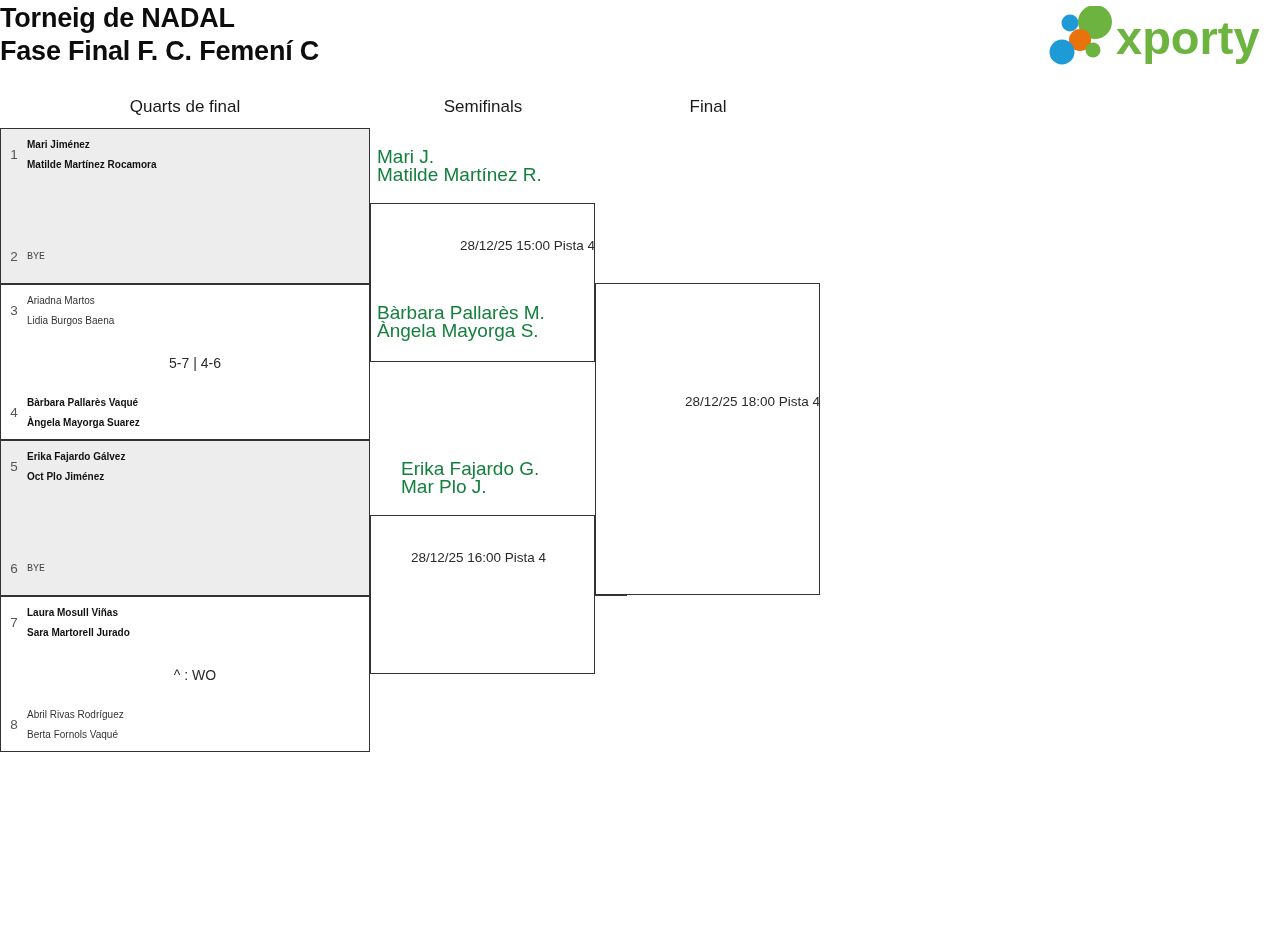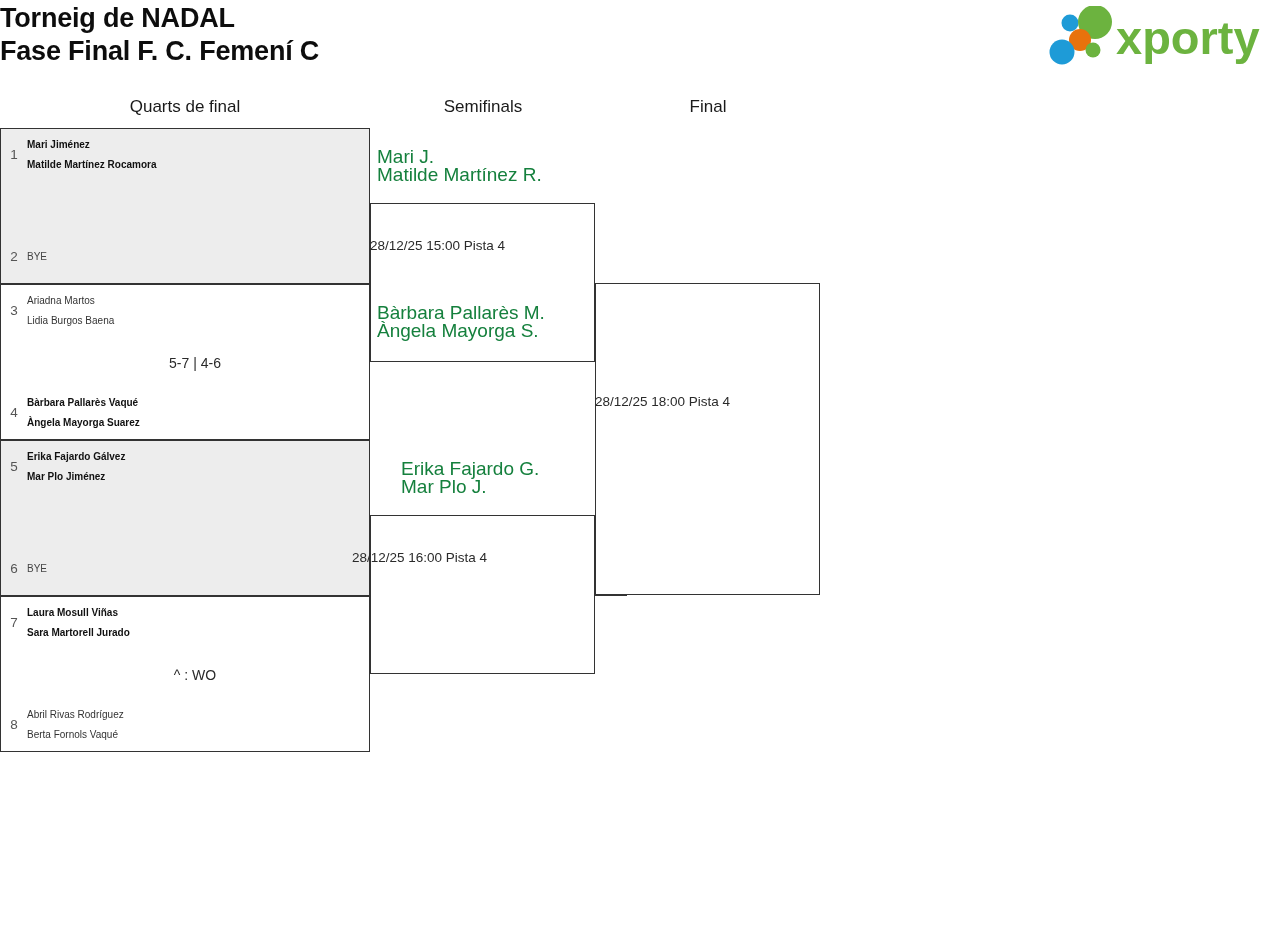--- a/index.html
+++ b/index.html
@@ -98,20 +98,21 @@
     color: #333333;
     white-space: pre-line;
     padding-right: 6px;
   }
   .players.winner {
     font-weight: bold;
     color: #111111;
   }
   .players.bye {
     color: #444444;
+    font-family: Liberation Mono, monospace;
   }
   .match-score {
     position: absolute;
     left: 26px;
     right: 6px;
     text-align: center;
     font-size: 14px;
     color: #2a2a2a;
     line-height: 18px;
   }
@@ -136,21 +137,21 @@
     font-size: 19px;
     line-height: 18px;
     color: #15803d;
     white-space: pre-line;
   }
   .schedule {
     position: absolute;
     font-size: 13.5px;
     line-height: 18px;
     color: #2a2a2a;
-    text-align: left;
+    text-align: right;
   }
 </style>
 </head>
 <body>
 
 <div id="header">
   <div id="tournament-title">Torneig de NADAL
 Fase Final F. C. Femení C</div>
 
   <div id="brand-logo">
@@ -197,21 +198,21 @@
       <span class="seed">4</span>
       <span class="players winner">Bàrbara Pallarès Vaqué
 Àngela Mayorga Suarez</span>
     </div>
   </div>
 
   <div class="qf-match shaded" style="top:440px; height:156px;">
     <div class="slot top">
       <span class="seed">5</span>
       <span class="players winner">Erika Fajardo Gálvez
-Mar Plo Jiménez</span>
+Oct Plo Jiménez</span>
     </div>
     <div class="match-score" style="top:69px;"></div>
     <div class="slot bottom">
       <span class="seed">6</span>
       <span class="players bye">BYE</span>
     </div>
   </div>
 
   <div class="qf-match" style="top:596px; height:156px;">
     <div class="slot top">

